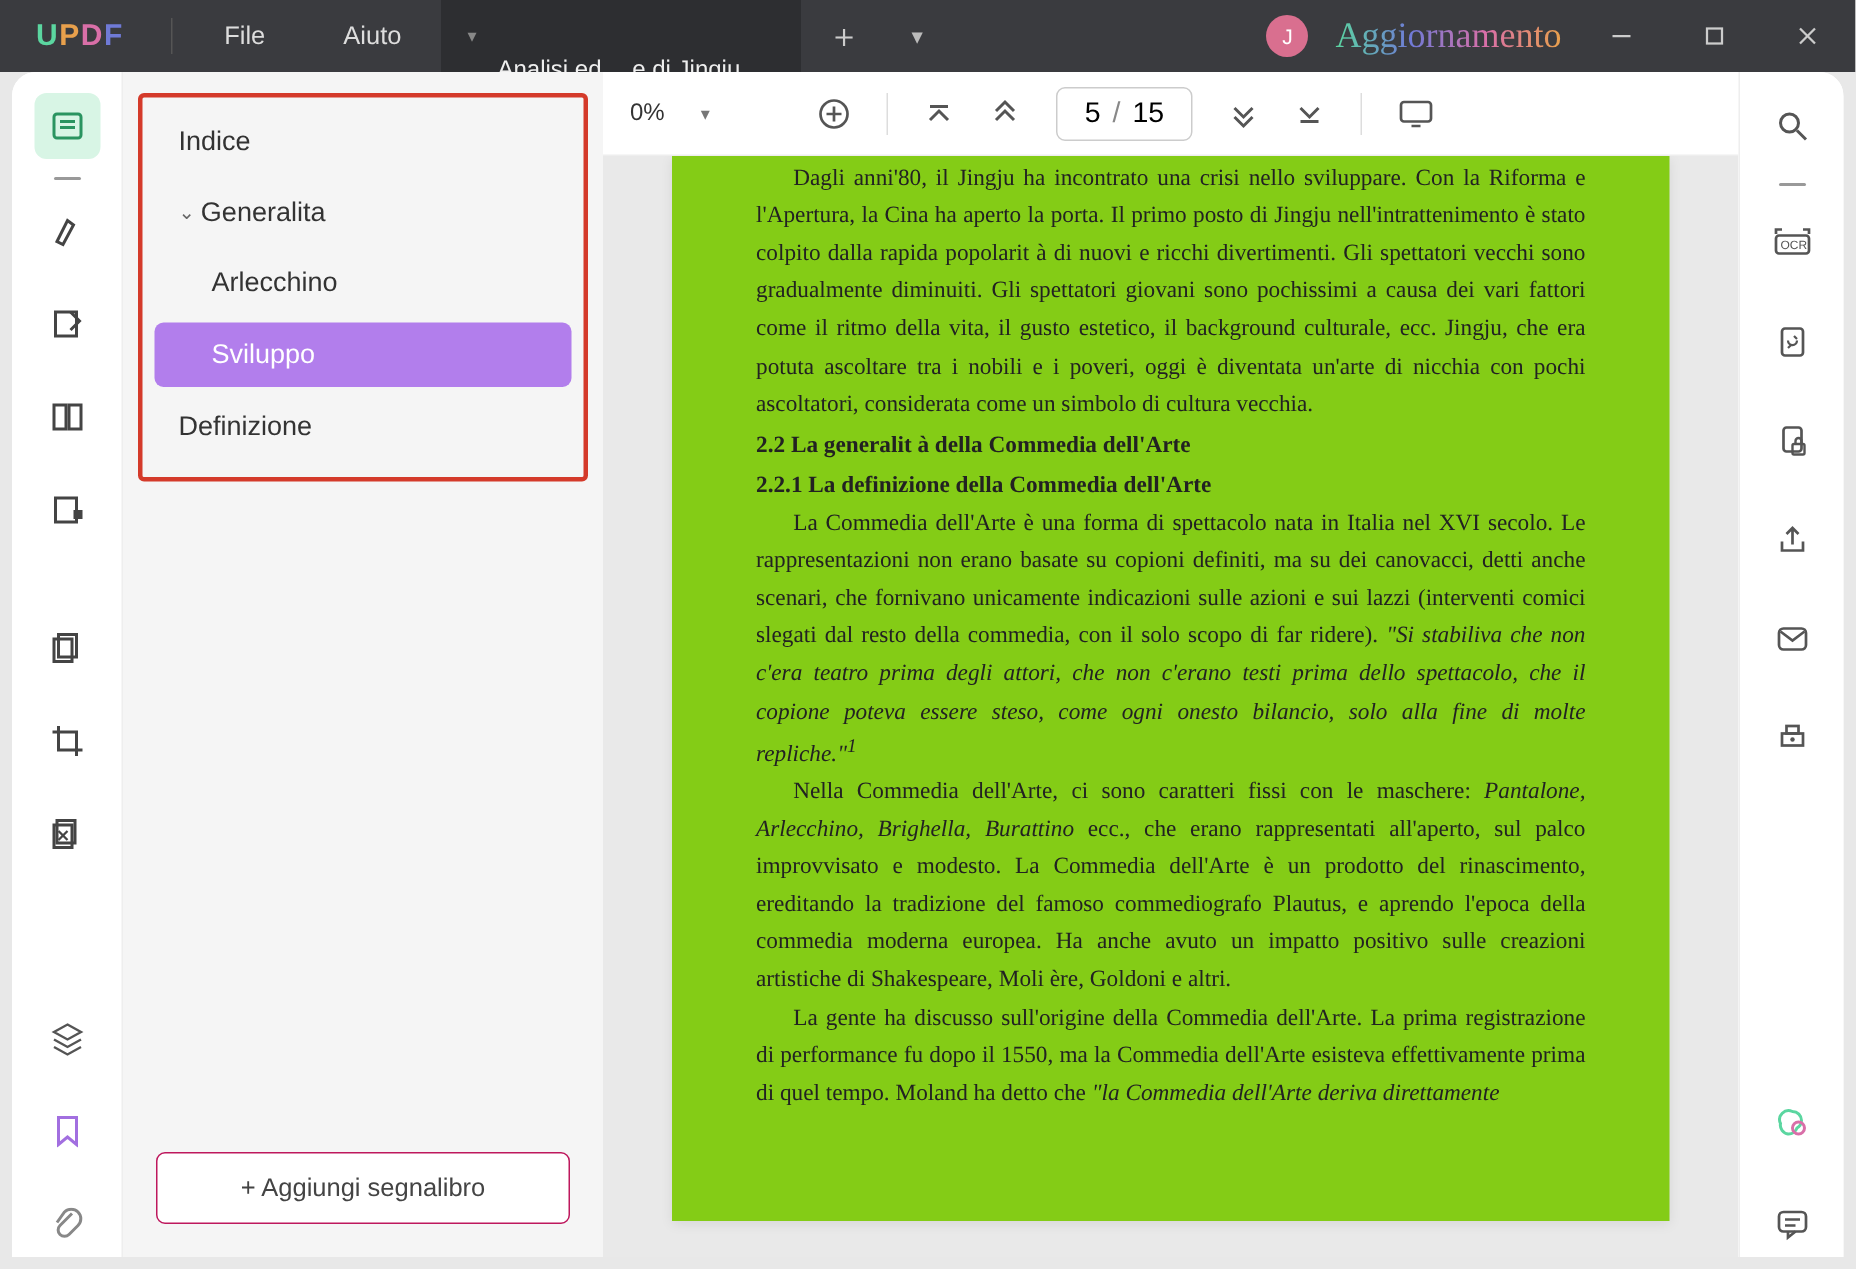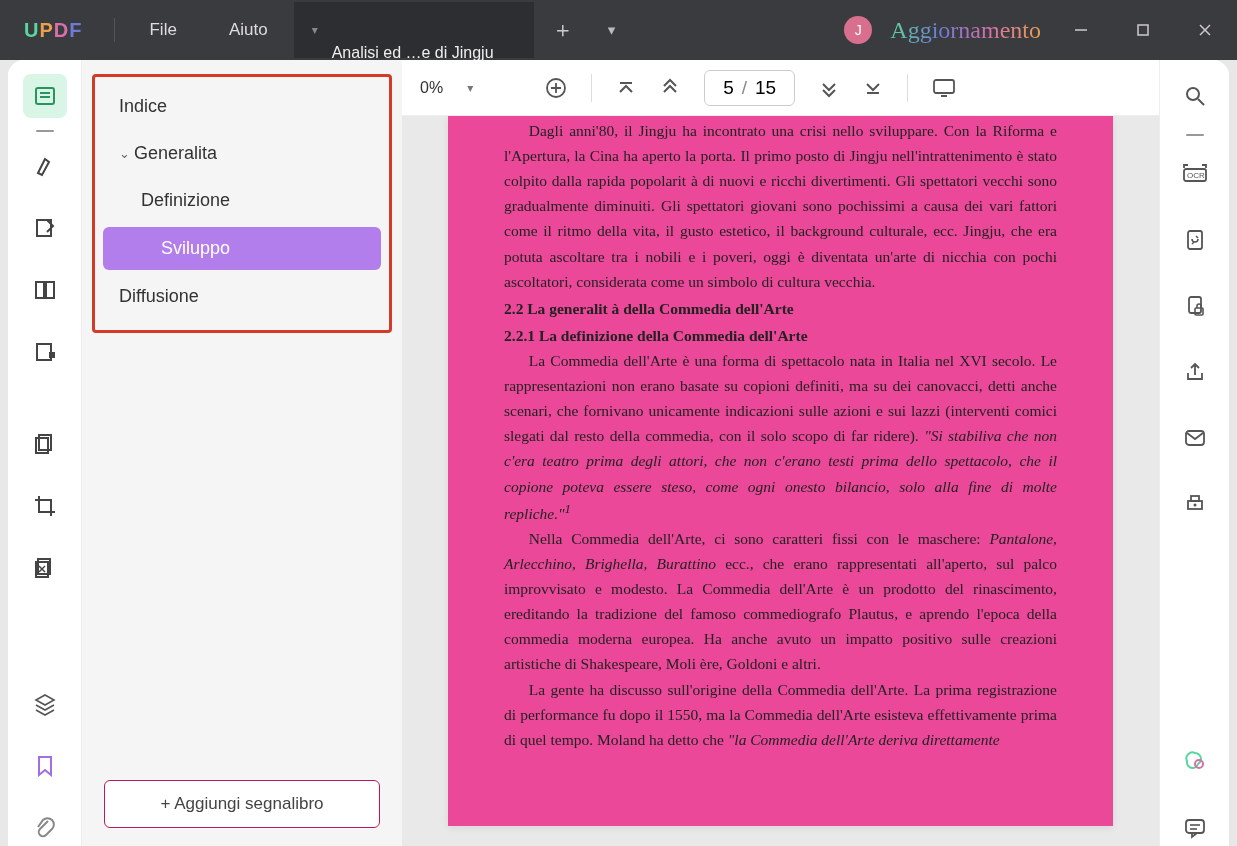--- a/index.html
+++ b/index.html
@@ -1,17 +1,17 @@
 <!DOCTYPE html>
 <html><head>
 <meta charset="utf-8">
 <style>
 * { margin: 0; padding: 0; box-sizing: border-box; }
 body { font-family: "Segoe UI", Arial, sans-serif; background: #e8e8e8; width: 1237px; height: 846px; overflow: hidden; }
-.titlebar { background: #3a3b3f; height: 60px; display: flex; align-items: center; color: #ccc; }
+.titlebar { background: #3a3b3f; height: 48px; display: flex; align-items: center; color: #ccc; }
 .logo { padding: 0 24px; font-weight: bold; font-size: 20px; letter-spacing: 1px; }
 .logo .u { color: #5bd6a0; }
 .logo .p { color: #e8a04c; }
 .logo .d { color: #d96fa8; }
 .logo .f { color: #6f7ad6; }
 .vdiv { width: 1px; height: 24px; background: #555; margin: 0 8px; }
 .menu-item { padding: 0 26px; font-size: 17px; color: #ddd; cursor: pointer; }
 .tab { background: #2d2e31; height: 56px; display: flex; align-items: center; padding: 0 18px; gap: 14px; min-width: 240px; }
 .tab-icon { color: #888; font-size: 12px; }
 .tab-title { color: #eee; font-size: 16px; margin-top: 46px; }
@@ -25,35 +25,35 @@
 .left-rail { width: 74px; background: #fff; display: flex; flex-direction: column; align-items: center; padding-top: 14px; gap: 18px; border-right: 1px solid #eee; }
 .rail-btn { width: 44px; height: 44px; display: flex; align-items: center; justify-content: center; border-radius: 8px; cursor: pointer; color: #555; }
 .rail-btn.active { background: #d8f5e5; color: #2a9460; }
 .rail-sep { width: 18px; height: 2px; background: #999; border-radius: 1px; margin: -6px 0; }
 .rail-spacer { flex: 1; }
 .bookmarks-panel { width: 320px; background: #f5f5f5; display: flex; flex-direction: column; padding: 14px 10px 14px 10px; }
 .bm-box { border: 3px solid #d43a2a; border-radius: 4px; padding: 6px 2px 10px 2px; }
 .bm-item { padding: 13px 22px; font-size: 18px; color: #333; cursor: pointer; }
 .bm-item.parent { display: flex; align-items: center; gap: 4px; font-weight: 500; }
 .bm-item.child { padding-left: 44px; }
-.bm-item.selected { background: #b27eec; color: #fff; border-radius: 6px; margin: 3px 6px; padding: 11px 58px; }
+.bm-item.selected { background: #b27eec; color: #fff; border-radius: 6px; margin: 3px 6px; padding: 11px 38px; }
 .panel-spacer { flex: 1; }
 .add-bm { margin: 8px 12px; padding: 13px; text-align: center; border: 1px solid #be185d; border-radius: 6px; background: #fff; font-size: 17px; color: #444; cursor: pointer; }
 .content-wrap { flex: 1; display: flex; flex-direction: column; }
 .toolbar { height: 56px; display: flex; align-items: center; padding: 0 18px; gap: 24px; border-bottom: 1px solid #eee; }
 .tb-txt { color: #333; font-size: 16px; }
 .tb-chev { color: #777; cursor: pointer; font-size: 12px; }
 .tb-btn { color: #555; cursor: pointer; display: flex; align-items: center; justify-content: center; }
 .tb-gap { width: 24px; }
 .tb-vdiv { width: 1px; height: 28px; background: #ddd; }
 .page-ind { border: 1px solid #ccc; border-radius: 6px; padding: 6px 18px; font-size: 19px; display: flex; gap: 8px; }
 .page-cur { font-weight: 500; }
 .page-sep { color: #888; }
 .doc-area { flex: 1; background: #e9e9e9; overflow: auto; display: flex; justify-content: center; padding: 0 20px 24px 20px; }
-.page { width: 665px; background: #ec4899; padding: 2px 56px 30px 56px; font-family: "Times New Roman", serif; font-size: 15.5px; line-height: 1.62; color: #222; text-align: justify; box-shadow: 0 2px 8px rgba(0,0,0,0.08); }
+.page { width: 665px; background: #84cc16; padding: 2px 56px 30px 56px; font-family: "Times New Roman", serif; font-size: 15.5px; line-height: 1.62; color: #222; text-align: justify; box-shadow: 0 2px 8px rgba(0,0,0,0.08); }
 .page p { margin-bottom: 0; }
 .page .indent { text-indent: 1.6em; }
 .page .h { font-weight: bold; margin-top: 2px; }
 .page .ital { font-style: italic; }
 .right-rail { width: 70px; background: #fff; display: flex; flex-direction: column; align-items: center; padding-top: 14px; gap: 22px; border-left: 1px solid #eee; }
 svg { display: block; }
 </style>
 </head>
 <body>
 
@@ -164,23 +164,23 @@
       </div>
   </div>
 
   <div class="bookmarks-panel">
     <div class="bm-box">
       <div class="bm-item">Indice</div>
       <div class="bm-item parent">
         <span style="font-size:13px;color:#666">⌄</span>
         <span>Generalita</span>
       </div>
-      <div class="bm-item child">Definizione</div>
+      <div class="bm-item child">Arlecchino</div>
       <div class="bm-item selected">Sviluppo</div>
-      <div class="bm-item">Diffusione</div>
+      <div class="bm-item">Definizione</div>
     </div>
     <div class="panel-spacer"></div>
     <div class="add-bm">+ Aggiungi segnalibro</div>
   </div>
 
   <div class="content-wrap">
     <div class="toolbar">
       <span class="tb-txt">0%</span>
       <span class="tb-chev">▾</span>
       <div class="tb-gap"></div>

